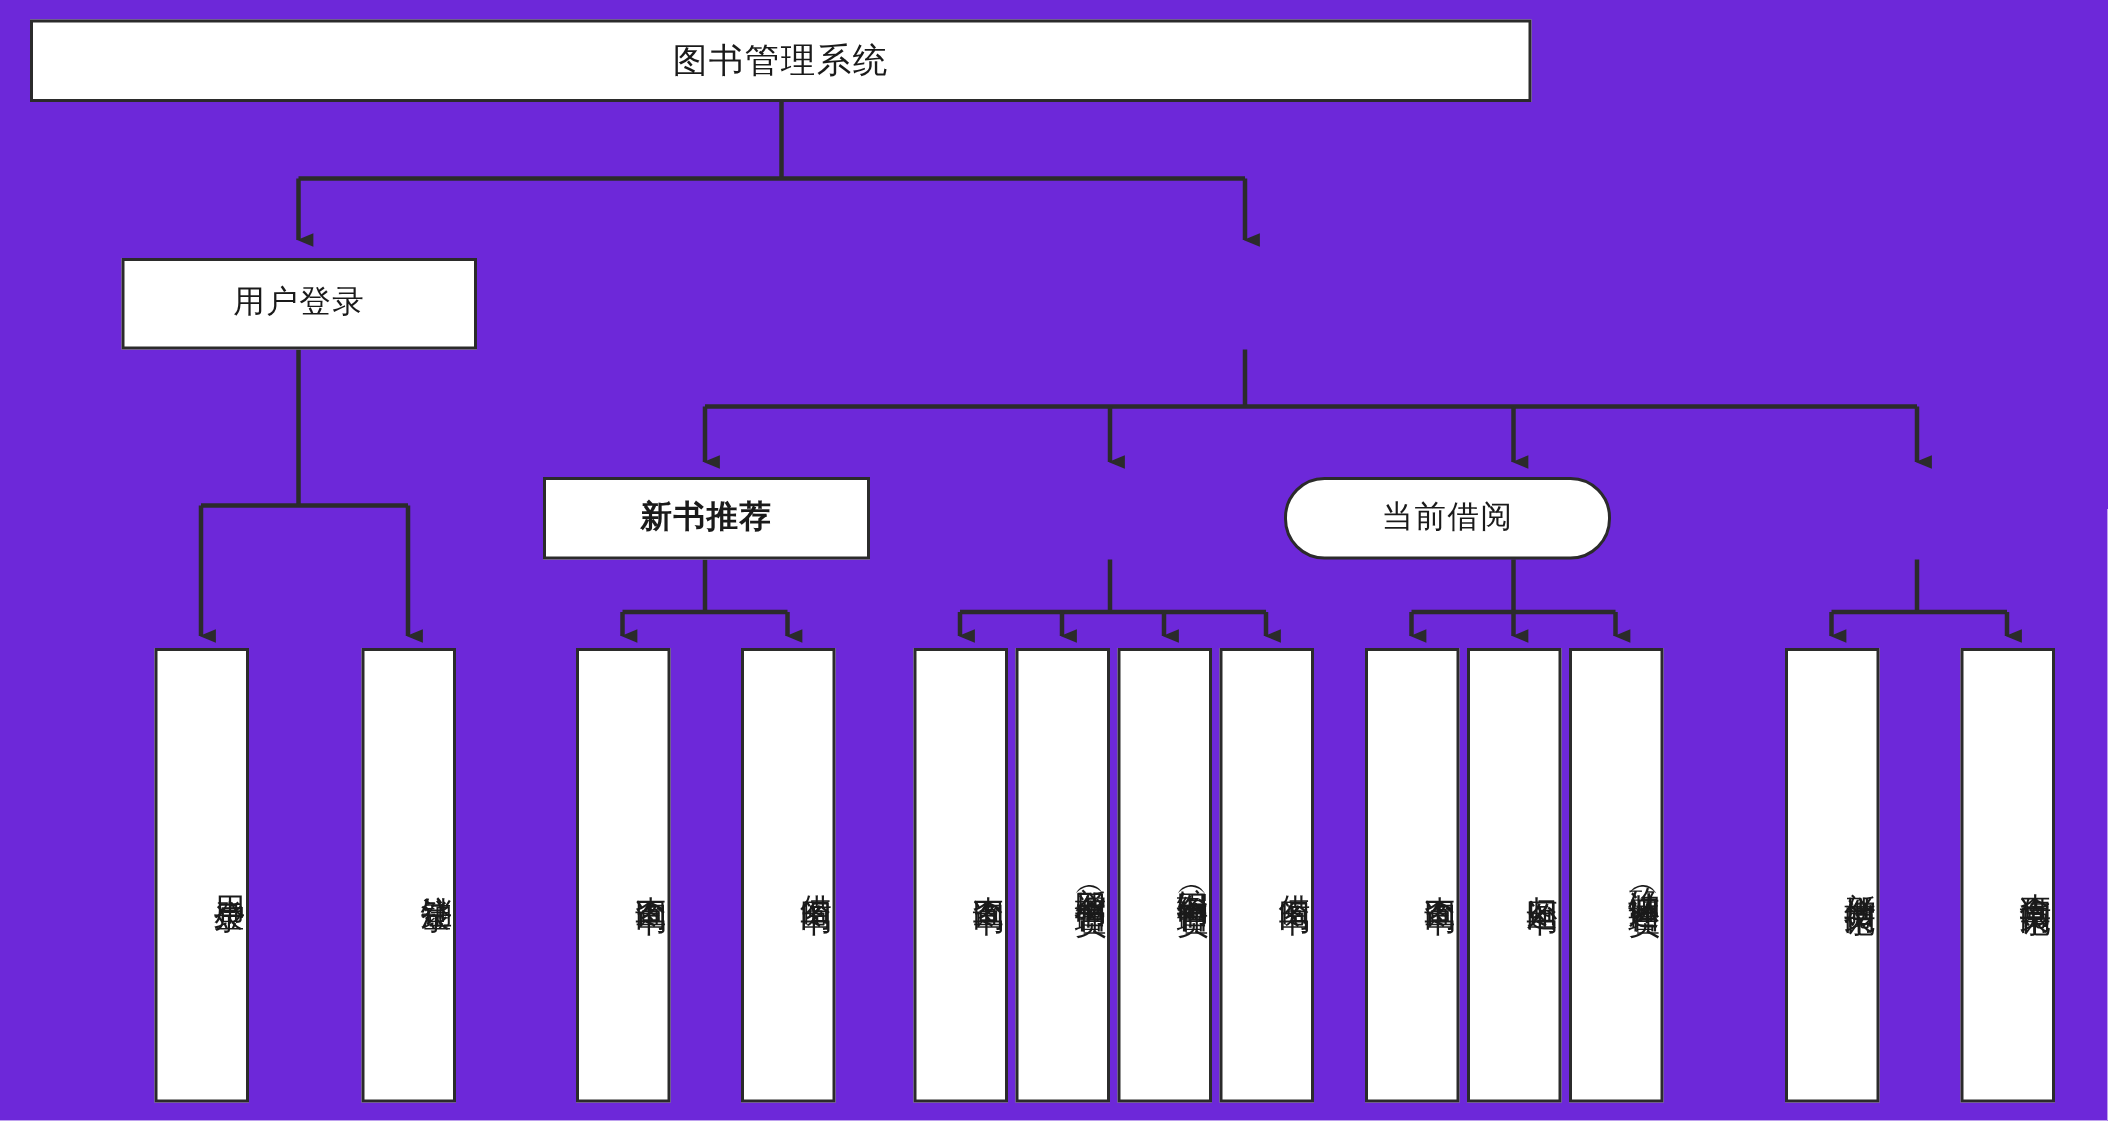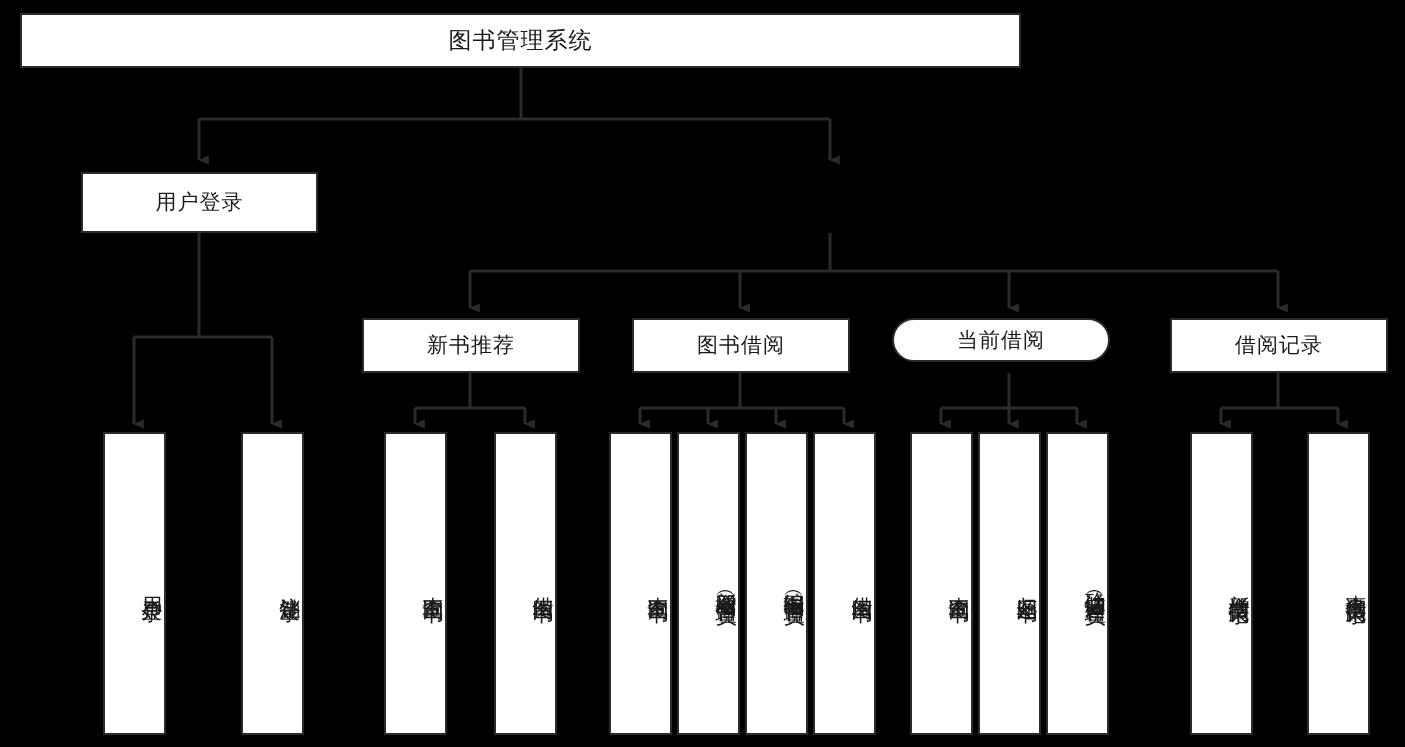--- a/index.html
+++ b/index.html
@@ -4,21 +4,21 @@
 <style>
   html,body{margin:0;padding:0;background:#ffffff;}
   body{
     font-family:"Liberation Sans","DejaVu Sans",sans-serif;
     -webkit-font-smoothing:antialiased;
   }
   #canvas{
     position:relative;
     width:1405px;
     height:747px;
-    background:#000000;
+    background:#6d28d9;
     overflow:hidden;
   }
   
   #wires{
     position:absolute;
     left:0; top:0;
     width:1405px; height:747px;
     pointer-events:none;
   }
   
@@ -132,31 +132,25 @@
   </svg>
 
   <div class="node root" style="left:20px;top:13px;width:1001px;height:55px;">
     <span>图书管理系统</span>
   </div>
 
   <div class="node lvl2" style="left:81px;top:172px;width:237px;height:61px;">
     <span>用户登录</span>
   </div>
 
-  <div class="node lvl3" style="left:362px;top:318px;width:218px;height:55px;">
+  <div class="node lvl3" style="left:362px;top:318px;width:218px;height:55px;font-weight:bold;">
     <span>新书推荐</span>
   </div>
-  <div class="node lvl3" style="left:632px;top:318px;width:218px;height:55px;">
-    <span>图书借阅</span>
-  </div>
-  <div class="node lvl3" style="left:892px;top:318px;width:218px;height:44px;border-radius:27px;">
+  <div class="node lvl3" style="left:856px;top:318px;width:218px;height:55px;border-radius:27px;">
     <span>当前借阅</span>
-  </div>
-  <div class="node lvl3" style="left:1170px;top:318px;width:218px;height:55px;">
-    <span>借阅记录</span>
   </div>
 
   <div class="node leaf" style="left:103px;top:432px;width:63px;height:303px;">
     <span class="vtext">用户登录</span>
   </div>
   <div class="node leaf" style="left:241px;top:432px;width:63px;height:303px;">
     <span class="vtext">注销登录</span>
   </div>
 
   <div class="node leaf" style="left:384px;top:432px;width:63px;height:303px;">

